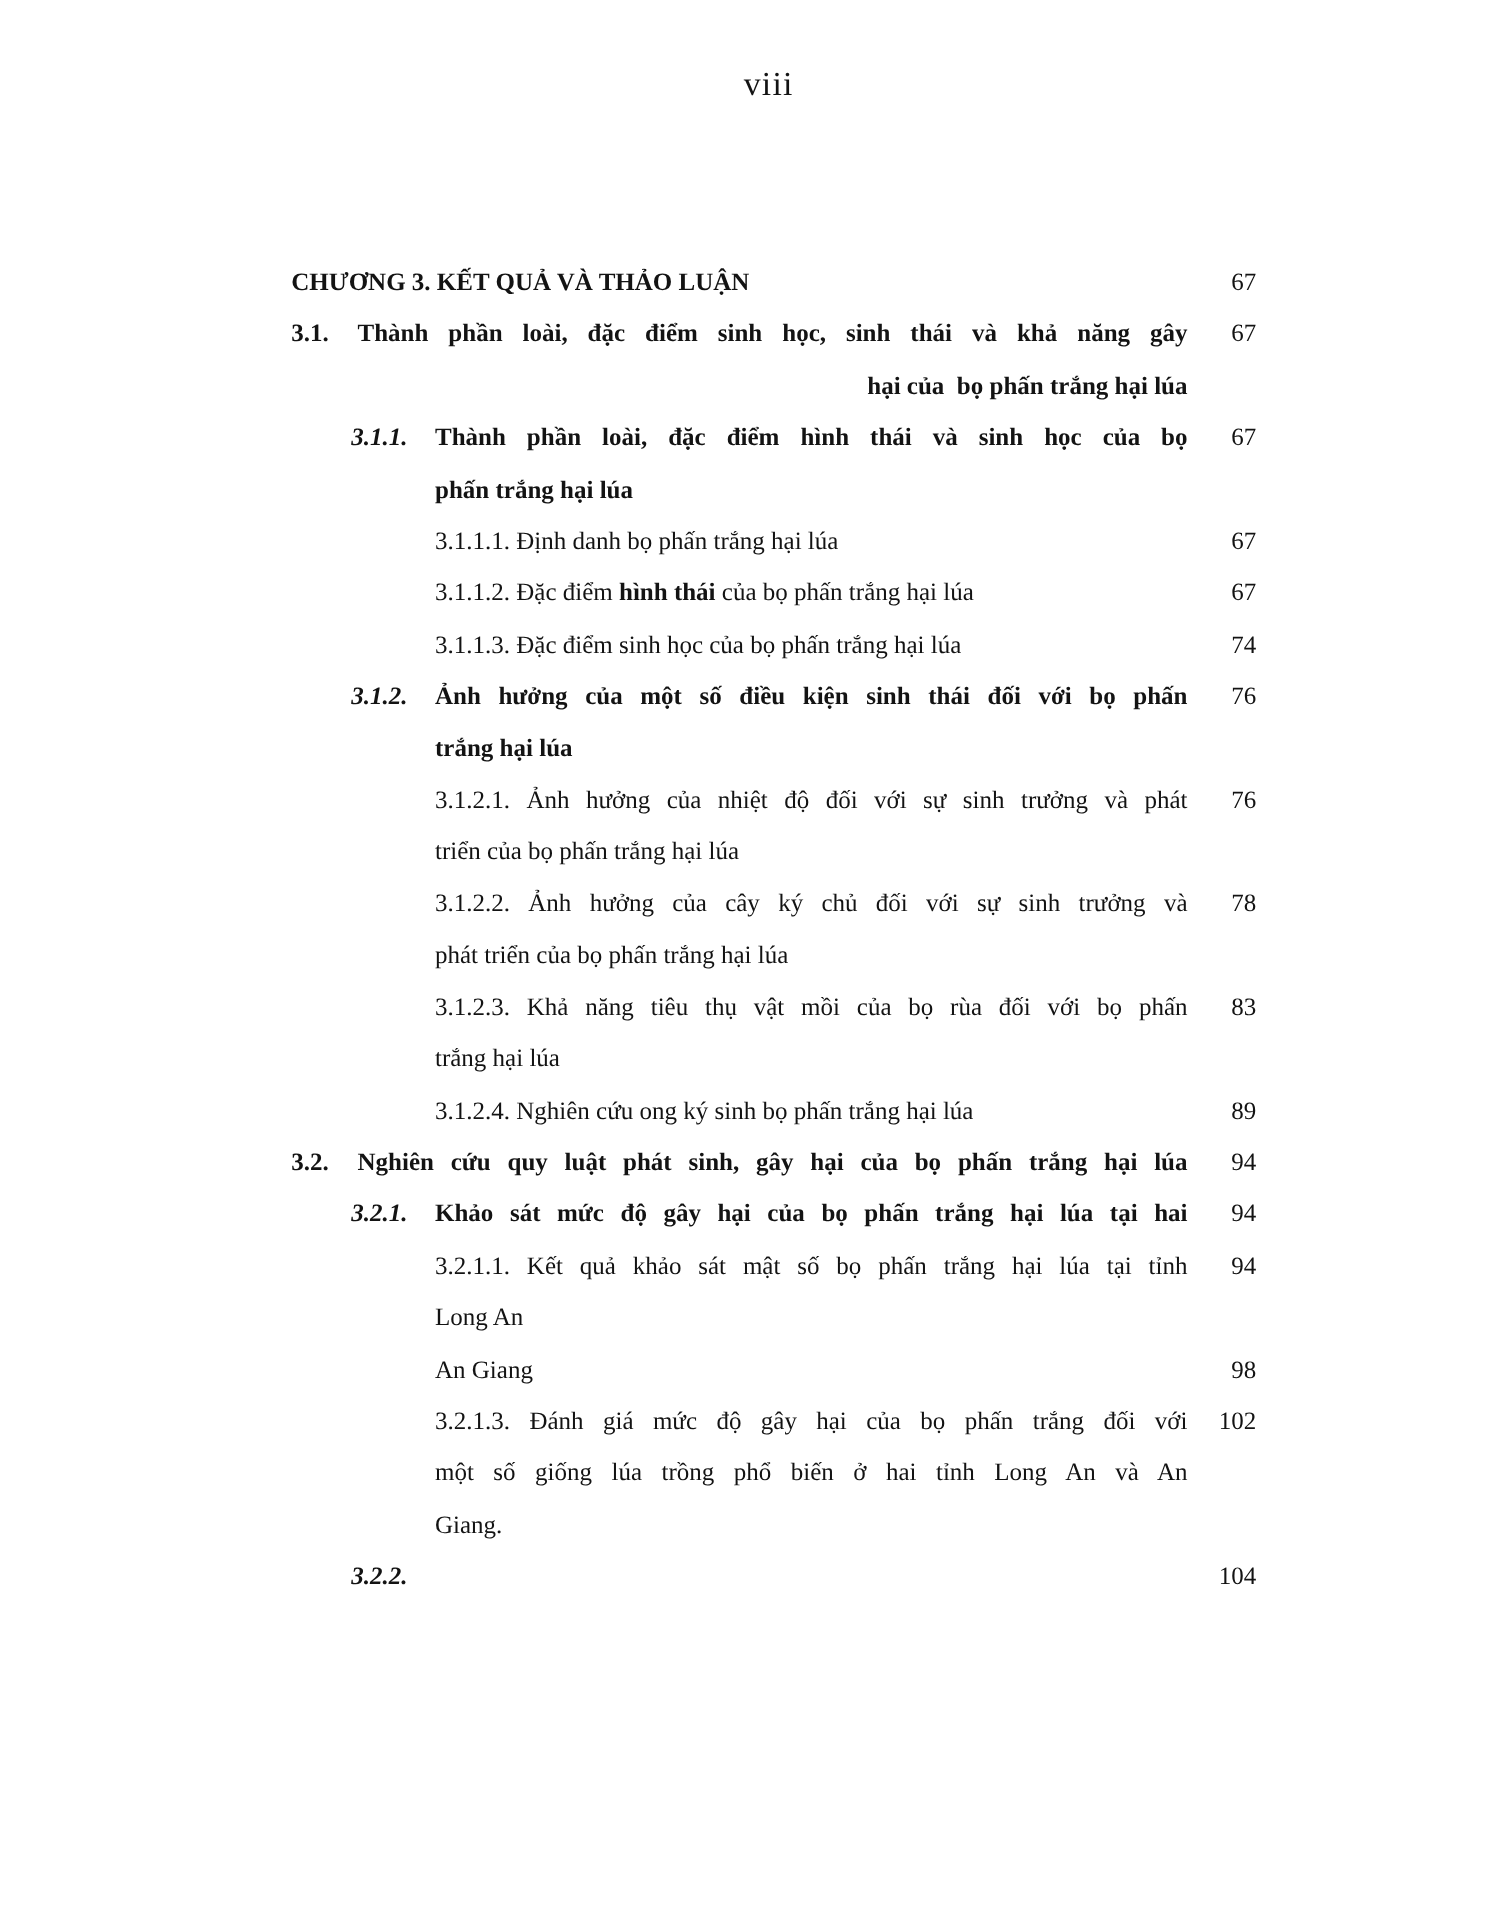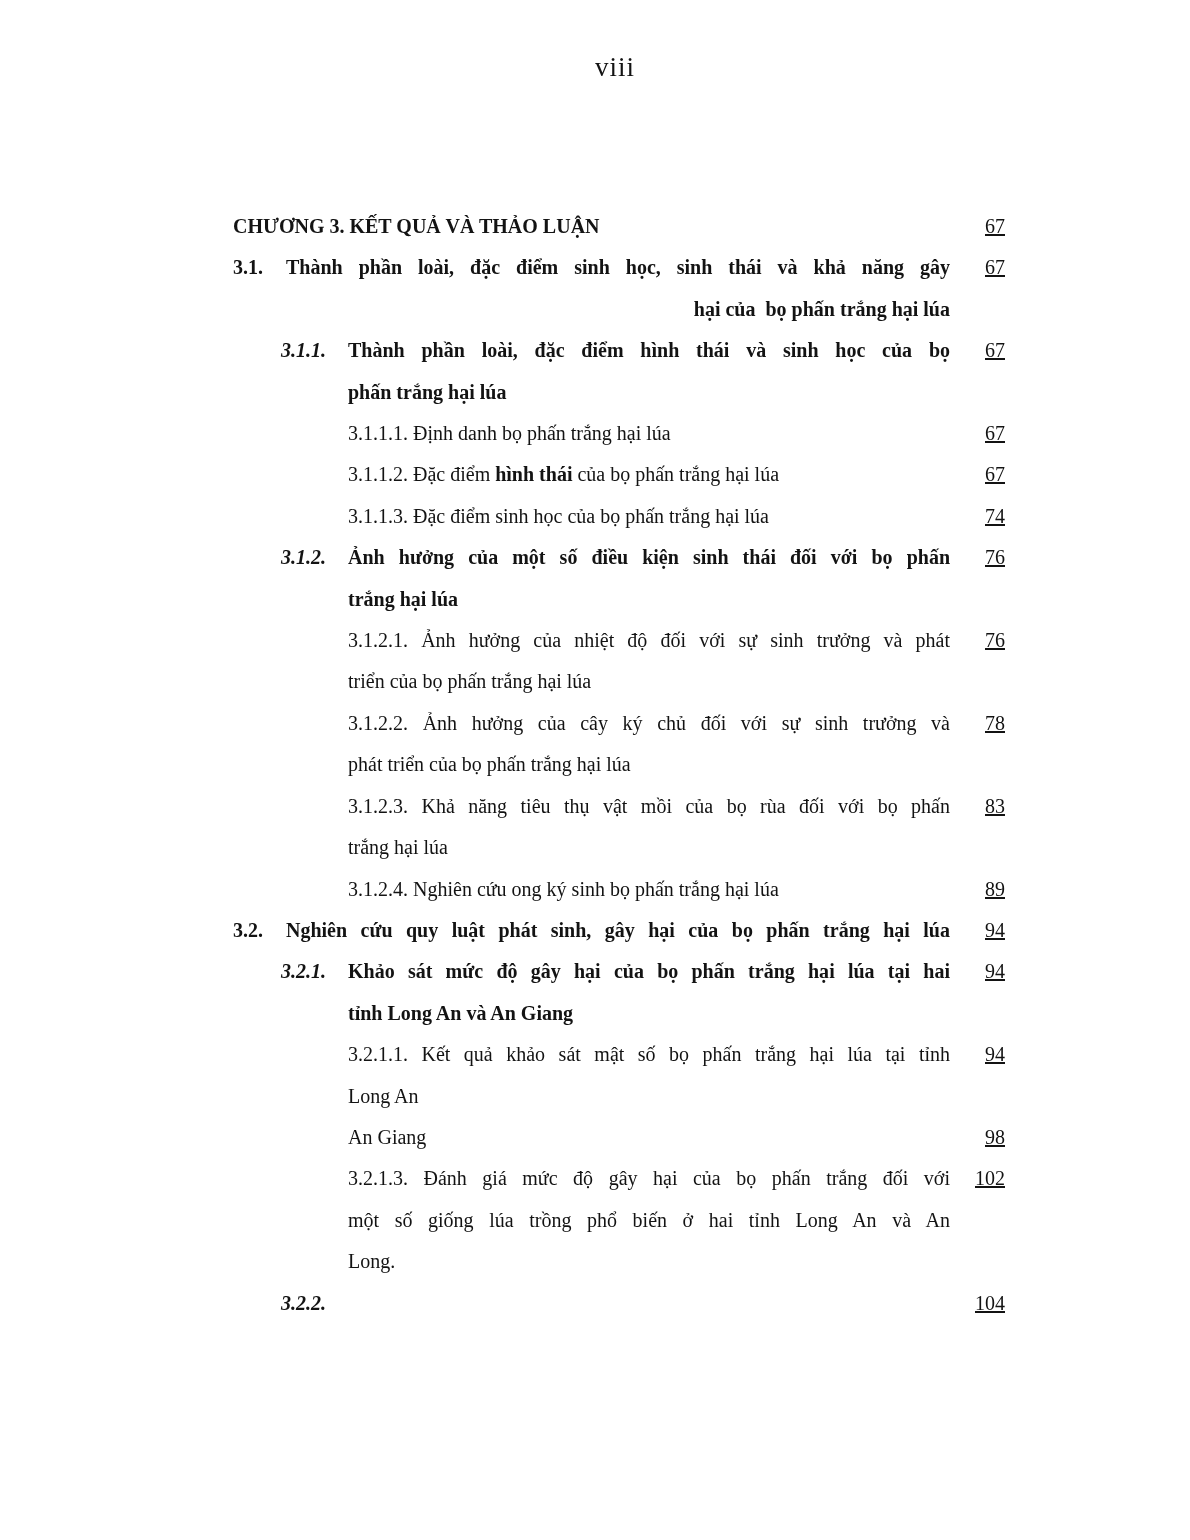--- a/index.html
+++ b/index.html
@@ -24,21 +24,21 @@
   .lbl{position:absolute;top:0;line-height:41.4px;}
   .lvl1 .lbl{left:233px;}
   .lvl2 .lbl{left:281px;}
   .lbl.b{font-weight:bold;}
   .lbl.bi{font-weight:bold;font-style:italic;}
   .s.r{font-weight:normal;font-style:normal;}
   .s.b{font-weight:bold;}
   .s.bi{font-weight:bold;}
   .pg{
     position:absolute;top:0;right:185px;width:90px;text-align:right;
-    line-height:41.4px;font-weight:normal;font-style:normal;text-decoration:underline;
+    line-height:41.4px;font-weight:normal;font-style:normal;
   }
 </style>
 </head>
 <body>
 
 <div class="page-header">viii</div>
 
 <div class="toc" id="toc">
     <div class="entry lvl0">
       <div class="line"><span class="s b">CHƯƠNG 3. KẾT QUẢ VÀ THẢO LUẬN</span></div>
@@ -94,35 +94,34 @@
       <span class="pg">89</span>
     </div>
     <div class="entry lvl1">
       <span class="lbl b">3.2.</span>
       <div class="line just"><span class="s b">Nghiên cứu quy luật phát sinh, gây hại của bọ phấn trắng hại lúa</span></div>
       <span class="pg">94</span>
     </div>
     <div class="entry lvl2">
       <span class="lbl bi">3.2.1.</span>
       <div class="line just"><span class="s bi">Kh</span><span class="s b">ảo sát mức độ gây hại của bọ phấn trắng hạ</span><span class="s bi">i lúa</span><span class="s b"> tạ</span><span class="s bi">i hai</span></div>
-      <div class="line"><span class="s bi">t</span><span class="s b">ỉnh Long An </span><span class="s bi">và An Giang</span></div>
       <span class="pg">94</span>
     </div>
     <div class="entry lvl3">
       <div class="line just"><span class="s r">3.2.1.1. Kết quả khảo sát mật số bọ phấn trắng hại lúa tại tỉnh</span></div>
       <div class="line"><span class="s r">Long An</span></div>
       <span class="pg">94</span>
     </div>
     <div class="entry lvl3">
       <div class="line"><span class="s r">An Giang</span></div>
       <span class="pg">98</span>
     </div>
     <div class="entry lvl3">
       <div class="line just"><span class="s r">3.2.1.3. Đánh giá mức độ gây hại của bọ phấn trắng đối với</span></div>
       <div class="line just"><span class="s r">một số giống lúa trồng phổ biến ở hai tỉnh Long An và An</span></div>
-      <div class="line"><span class="s r">Long.</span></div>
+      <div class="line"><span class="s r">Giang.</span></div>
       <span class="pg">102</span>
     </div>
     <div class="entry lvl2">
       <span class="lbl bi">3.2.2.</span>
       <span class="pg">104</span>
     </div>
   </div>
 
 </body></html>

